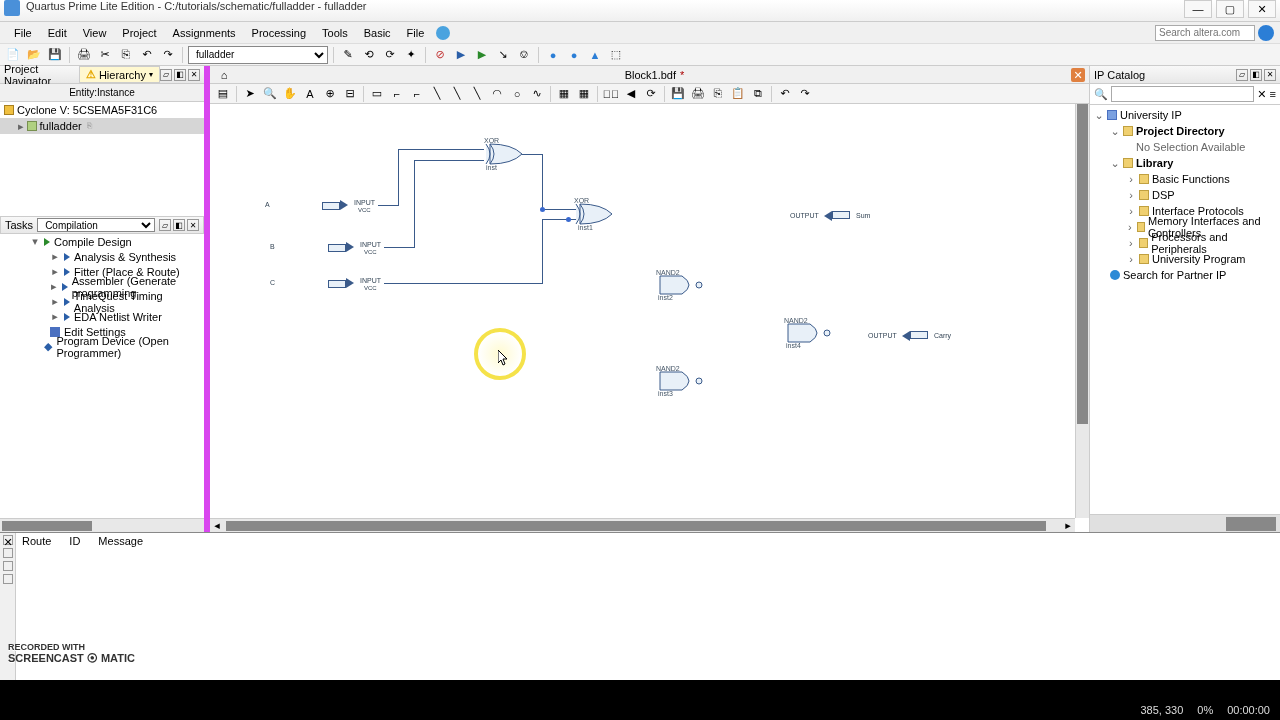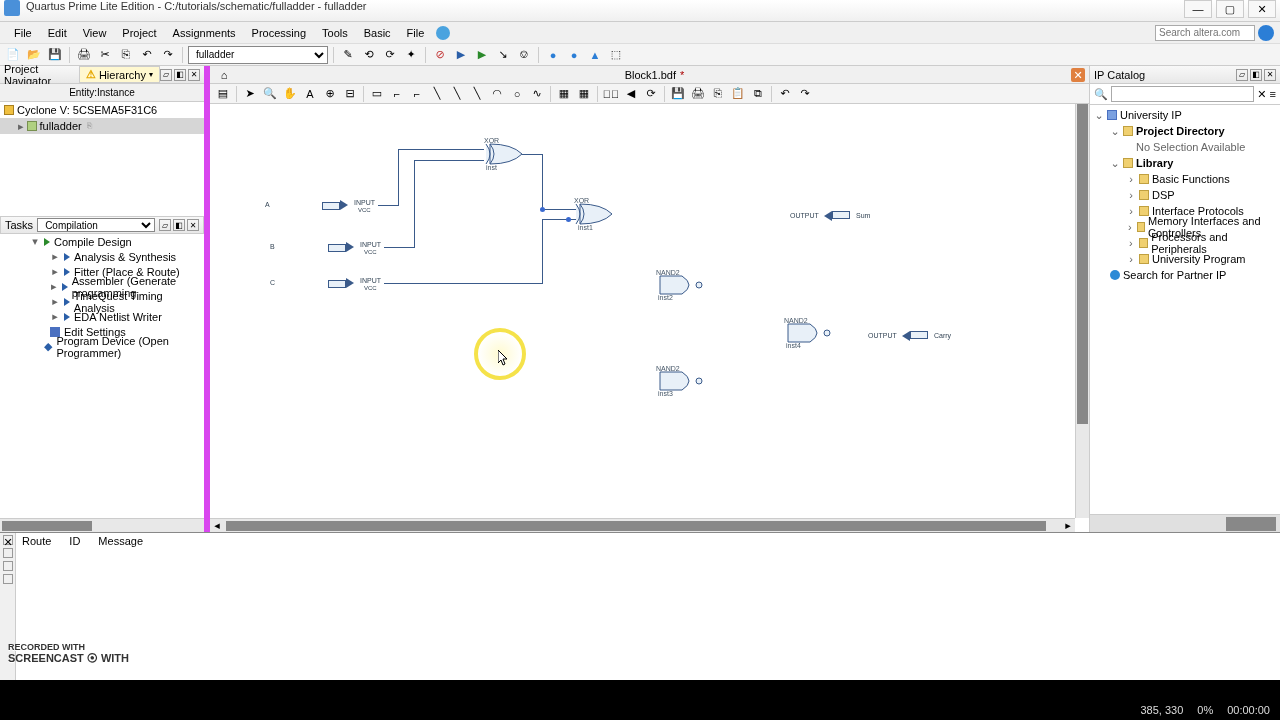--- a/index.html
+++ b/index.html
@@ -480,21 +480,21 @@
     <div class="msg-header">
       <span>Route</span>
       <span>ID</span>
       <span>Message</span>
     </div>
   </div>
 </div>
 
 <div class="watermark">
   <div style="font-size:9px;">RECORDED WITH</div>
-  <div>SCREENCAST ⦿ WITH</div>
+  <div>SCREENCAST ⦿ MATIC</div>
 </div>
 
 <div class="statusbar">
   <div class="right">
     <span>385, 330</span>
     <span>0%</span>
     <span>00:00:00</span>
   </div>
 </div>
 

